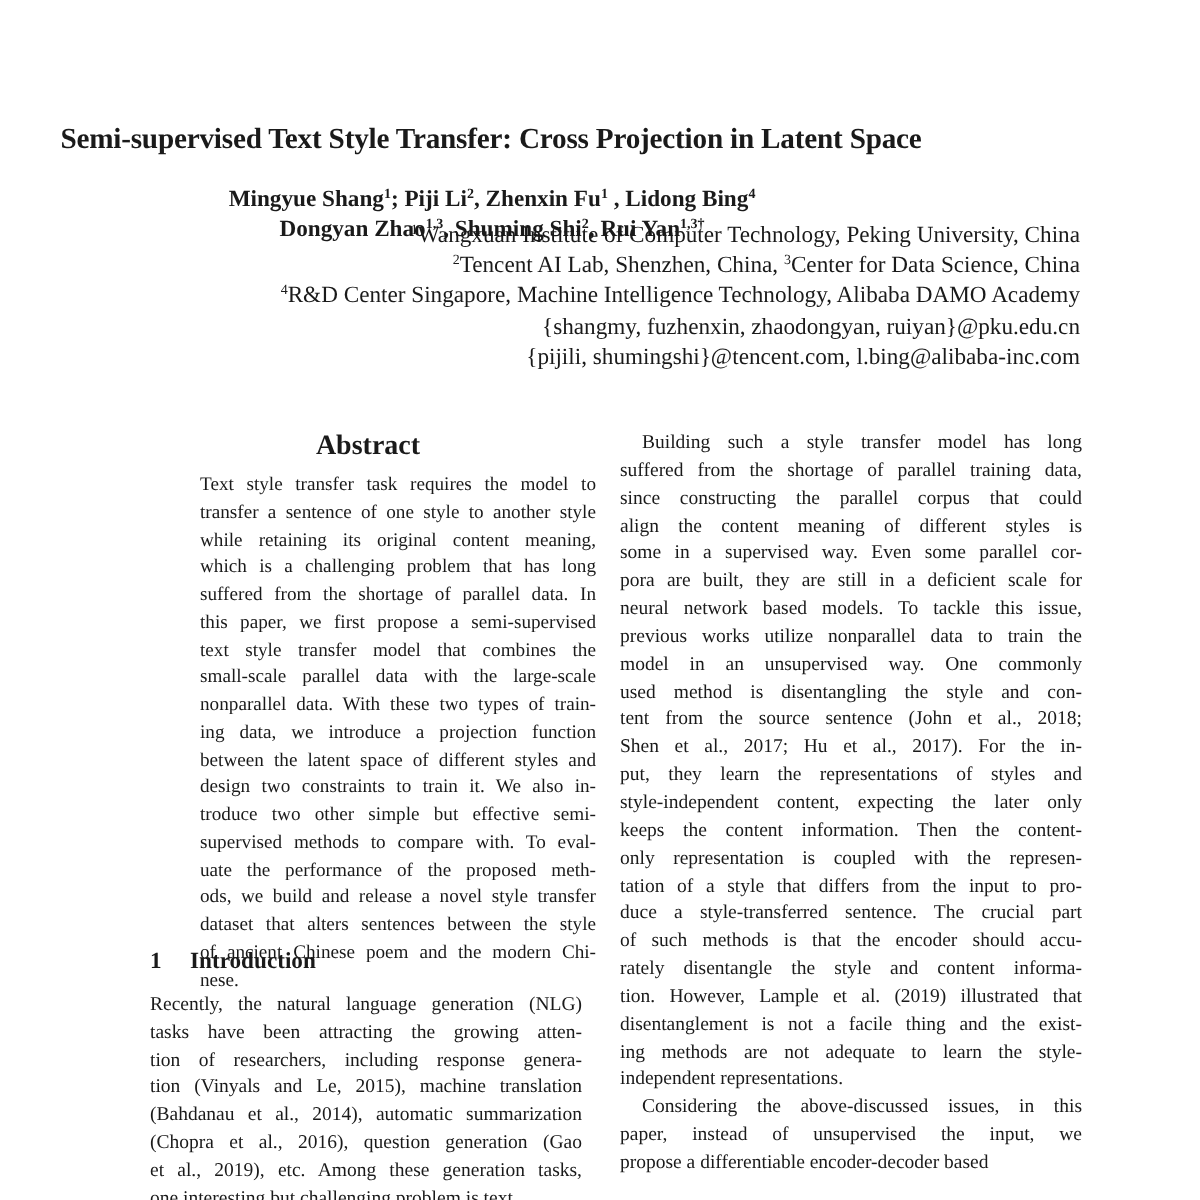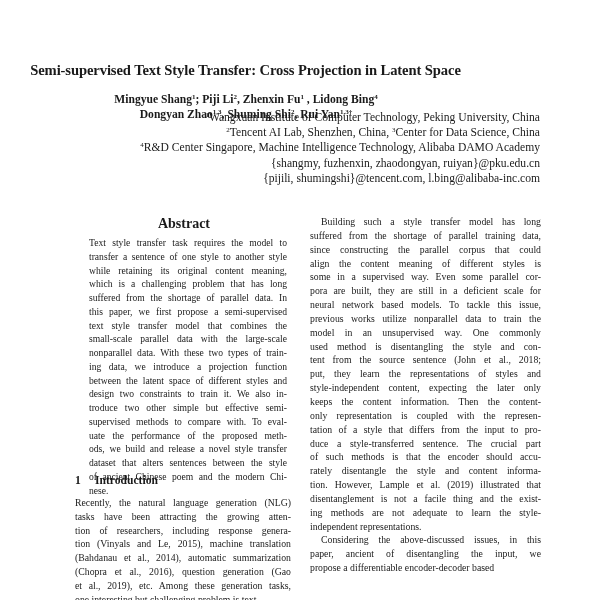--- a/index.html
+++ b/index.html
@@ -7,21 +7,21 @@
          font-family: "Liberation Serif", "DejaVu Serif", serif; color: #1a1a1a; }
   .title { position: absolute; top: 62px; left: 0; width: 491px; text-align: center;
            font-weight: bold; font-size: 14.6px; letter-spacing: -0.1px; }
   .authors { position: absolute; top: 92px; left: 0; width: 492px; text-align: center;
              font-weight: bold; font-size: 11.6px; line-height: 15px; }
   .affil { position: absolute; top: 110px; left: 0; width: 540px; text-align: right;
            font-size: 11.6px; line-height: 15.2px; }
   sup { font-size: 7px; vertical-align: 4px; line-height: 0; }
   .abstract-heading { position: absolute; top: 216px; left: 75px; width: 218px; text-align: center;
                       font-weight: bold; font-size: 14px; }
-  .abstract-body { position: absolute; top: 236px; left: 89px; width: 198px; font-size: 9.6px;
+  .abstract-body { position: absolute; top: 236px; left: 100px; width: 198px; font-size: 9.6px;
                    line-height: 13.75px; text-align: justify; }
   .intro-heading { position: absolute; top: 474px; left: 75px; font-weight: bold; font-size: 11.6px; }
   .intro-heading .num { display: inline-block; width: 20px; }
   .intro-body { position: absolute; top: 496px; left: 75px; width: 216px; font-size: 9.75px;
                 line-height: 13.8px; text-align: justify; }
   .right-body { position: absolute; top: 215px; left: 310px; width: 231px; font-size: 9.75px;
                 line-height: 13.85px; text-align: justify; }
   .line { display: block; text-align: justify; text-align-last: justify; white-space: nowrap; }
   .line.last { text-align-last: left; }
 </style>
@@ -92,31 +92,32 @@
       <span class="line">suffered from the shortage of parallel training data,</span>
       <span class="line">since constructing the parallel corpus that could</span>
       <span class="line">align the content meaning of different styles is</span>
       <span class="line">some in a supervised way. Even some parallel cor-</span>
       <span class="line">pora are built, they are still in a deficient scale for</span>
       <span class="line">neural network based models. To tackle this issue,</span>
       <span class="line">previous works utilize nonparallel data to train the</span>
       <span class="line">model in an unsupervised way. One commonly</span>
       <span class="line">used method is disentangling the style and con-</span>
       <span class="line">tent from the source sentence (John et al., 2018;</span>
+      <span class="line">Shen et al., 2017; Hu et al., 2017). For the in-</span>
       <span class="line">put, they learn the representations of styles and</span>
       <span class="line">style-independent content, expecting the later only</span>
       <span class="line">keeps the content information. Then the content-</span>
       <span class="line">only representation is coupled with the represen-</span>
       <span class="line">tation of a style that differs from the input to pro-</span>
       <span class="line">duce a style-transferred sentence. The crucial part</span>
       <span class="line">of such methods is that the encoder should accu-</span>
       <span class="line">rately disentangle the style and content informa-</span>
       <span class="line">tion. However, Lample et al. (2019) illustrated that</span>
       <span class="line">disentanglement is not a facile thing and the exist-</span>
       <span class="line">ing methods are not adequate to learn the style-</span>
       <span class="line last">independent representations.</span>
     </div>
   <div class="para-block" id="right-p2">
       <span class="line" style="padding-left: 11px;">Considering the above-discussed issues, in this</span>
-      <span class="line">paper, ancient of disentangling the input, we</span>
+      <span class="line">paper, instead of unsupervised the input, we</span>
       <span class="line last">propose a differentiable encoder-decoder based</span>
     </div>
 </div>
 
 </body></html>

